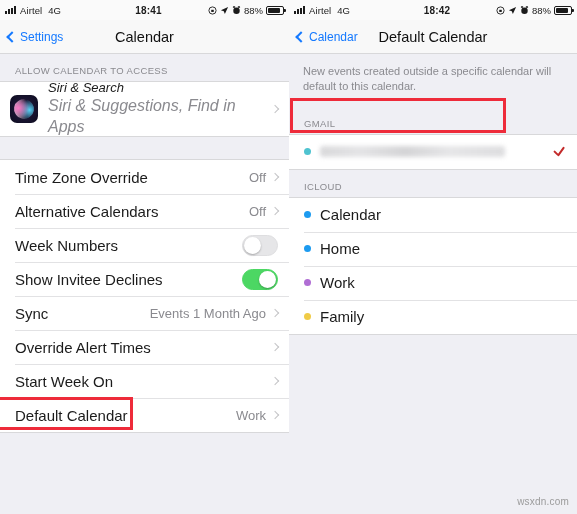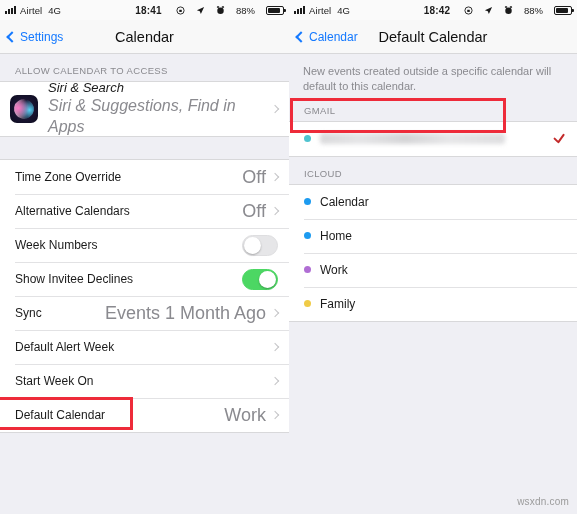--- a/index.html
+++ b/index.html
@@ -32,21 +32,21 @@
   .bars i:nth-child(2){ height: 5px; }
   .bars i:nth-child(3){ height: 6px; }
   .bars i:nth-child(4){ height: 8px; }
   .carrier { font-size: 9.5px; letter-spacing: .1px; }
   .net { font-size: 9.5px; margin-left: 2px; }
   .sb-time {
     position: absolute; left: 8px; right: 0; text-align: center;
     font-size: 10px; font-weight: bold; letter-spacing: .2px;
   }
   .sb-right {
-    margin-left: auto; display: flex; align-items: center; gap: 11px;
+    margin-left: auto; display: flex; align-items: center; gap: 3px;
     font-size: 9.5px; position: relative; z-index: 2;
   }
   .ic { width: 9px; height: 9px; display: inline-block; }
   .ic svg { display: block; }
   .battery {
     width: 18px; height: 9px; border: 1px solid #1b1b1b; border-radius: 2px;
     position: relative; padding: 1px;
   }
   .battery::after {
     content: ""; position: absolute; right: -3px; top: 2.5px;
@@ -85,23 +85,23 @@
   .list { background: #ffffff; border-top: 1px solid #d8d8da; border-bottom: 1px solid #d8d8da; }
   .row {
     height: 34px; display: flex; align-items: center;
     padding: 0 11px 0 15px; background: #fff;
     position: relative;
   }
   .row + .row::before {
     content: ""; position: absolute; left: 15px; right: 0; top: 0;
     height: 1px; background: #e2e2e4;
   }
-  .row-label { font-size: 12px; color: #1b1b1b; }
+  .row-label { font-size: 15px; color: #1b1b1b; }
   .row-right { margin-left: auto; display: flex; align-items: center; gap: 6px; }
-  .row-value { font-size: 18px; color: #8a8a8f; }
+  .row-value { font-size: 13px; color: #8a8a8f; }
   .chev-right {
     width: 6px; height: 6px; border-top: 1.5px solid #c4c4c6; border-right: 1.5px solid #c4c4c6;
     transform: rotate(45deg);
   }
 
   
   .row.tall { height: 54px; padding-left: 10px; font-style: italic; }
   .siri-icon {
     width: 28px; height: 28px; border-radius: 7px; margin-right: 10px;
     background: radial-gradient(circle at 50% 50%, #2a1b42 0%, #14112a 70%, #0c0a1c 100%);
@@ -264,21 +264,21 @@
         </span>
       </div>
       <div class="row">
         <span class="row-label">Sync</span>
         <span class="row-right">
           <span class="row-value">Events 1 Month Ago</span>
           <span class="chev-right"></span>
         </span>
       </div>
       <div class="row">
-        <span class="row-label">Default Alert Week</span>
+        <span class="row-label">Override Alert Times</span>
         <span class="row-right">
           <span class="chev-right"></span>
         </span>
       </div>
       <div class="row">
         <span class="row-label">Start Week On</span>
         <span class="row-right">
           <span class="chev-right"></span>
         </span>
       </div>
@@ -337,21 +337,21 @@
     <div class="navbar">
       <div class="back">
         <span class="chev-left"></span>
         <span class="back-label">Calendar</span>
       </div>
       <div class="nav-title">Default Calendar</div>
     </div>
 
     <div class="desc">New events created outside a specific calendar will default to this calendar.</div>
 
-    <div class="group-header" style="padding-top:7px">GMAIL</div>
+    <div class="group-header" style="padding-top:20px">GMAIL</div>
 
     <div class="list">
       <div class="row blurred">
         <span class="dot" style="background:#4fc3d0"></span>
         <span class="blur-bar"></span>
         <span class="check"></span>
       </div>
     </div>
 
     <div class="group-header">ICLOUD</div>

